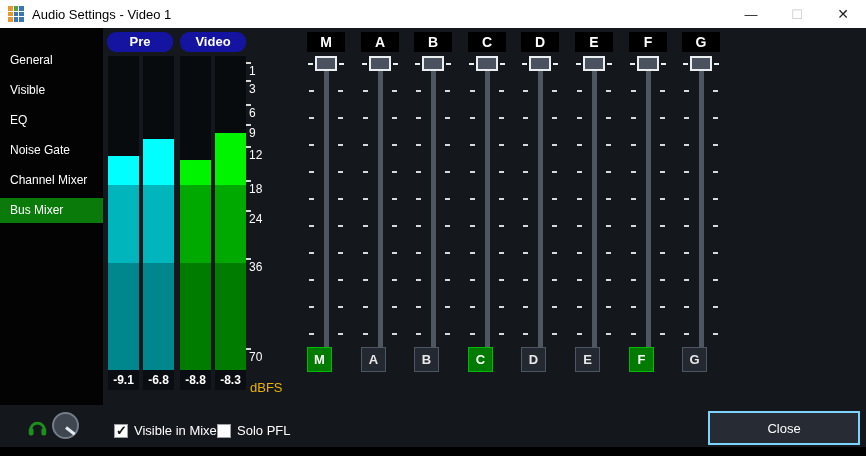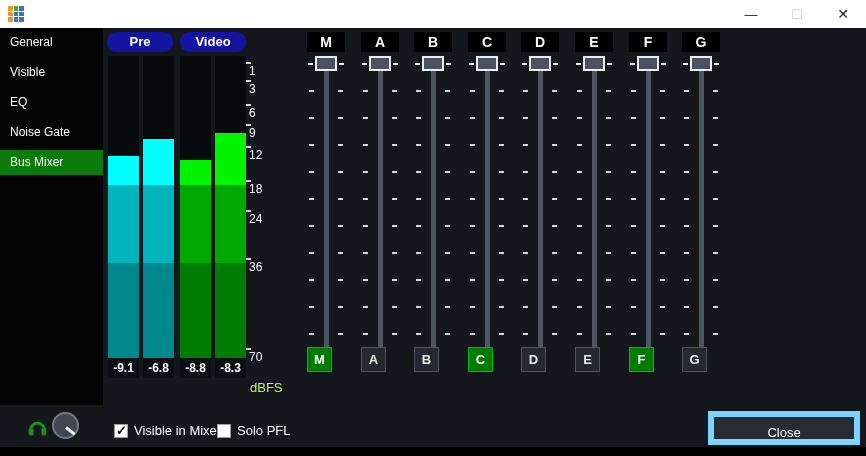--- a/index.html
+++ b/index.html
@@ -14,39 +14,39 @@
   .title { margin-left:8px; font-size:13px; color:#000; }
   .wbtns { margin-left:auto; display:flex; height:28px; }
   .wbtn { width:46px; height:28px; display:flex; align-items:center; justify-content:center; font-size:13px; color:#222; cursor:default; }
   .wbtn.max { color:#c9c9c9; }
   .wbtn.close { font-size:14px; }
 
   
   .body { position:absolute; left:0; top:28px; width:866px; height:428px; }
 
   
-  .sidebar { position:absolute; left:0; top:0; width:103px; height:377px; background:#030303; padding-top:2px; }
+  .sidebar { position:absolute; left:0; top:0; width:103px; height:377px; background:#030303; padding-top:20px; }
   .side-item { height:25px; margin-bottom:5px; line-height:25px; padding-left:10px; font-size:12px; color:#ffffff; cursor:default; }
   .side-item.sel { background:#0a7a0a; }
 
   
   .mhead { position:absolute; top:4px; width:66px; height:20px; background:#1414a0; color:#fff; font-weight:bold; font-size:13px; text-align:center; line-height:20px;border-radius:9px; }
 
   
   .mcol { position:absolute; top:28px; width:31px; height:319px; background:#070b0e; }
   .band { position:absolute; left:0; width:100%; }
   .b1 { top:0; height:129px; }
   .b2 { top:129px; height:78px; }
   .b3 { top:207px; height:112px; }
   .cyan .b1 { background:#00ffff; } .cyan .b2 { background:#00b6bc; } .cyan .b3 { background:#00868d; }
   .green .b1 { background:#00f400; } .green .b2 { background:#00a900; } .green .b3 { background:#007c00; }
   .mask { position:absolute; left:0; top:0; width:100%; height:0; background:#070b0e; }
 
-  .mval { position:absolute; top:330px; width:31px; height:20px; background:#0a0d11; color:#fff; font-size:12px; font-weight:bold; text-align:center; line-height:20px; }
-  .dbfs { position:absolute; left:250px; top:352px; color:#bef264; font-size:13px; }
+  .mval { position:absolute; top:342px; width:31px; height:20px; background:#0a0d11; color:#fff; font-size:12px; font-weight:bold; text-align:center; line-height:20px; }
+  .dbfs { position:absolute; left:250px; top:352px; color:#eab308; font-size:13px; }
   .stick { position:absolute; left:249px; transform:translateY(-50%); color:#fff; font-size:12px; }
   .stick::before { content:""; position:absolute; left:-3px; top:-2px; width:5px; height:2px; background:#d9d9d9; }
 
   
   .fader { position:absolute; top:4px; width:54px; height:340px; }
   .flabel { position:absolute; left:8px; top:0; width:38px; height:20px; background:#000; color:#fff; font-weight:bold; font-size:14px; text-align:center; line-height:20px; }
   .ftrack { position:absolute; left:25px; top:32px; width:5px; height:283px; background:#4d5661; }
   .tickstrip { position:absolute; top:58px; width:5px; height:245px; background:repeating-linear-gradient(to bottom, #d6d9dd 0 2px, rgba(0,0,0,0) 2px 27px); }
   .tickstrip.l { left:10px; } .tickstrip.r { right:10px; }
   .fhandle { position:absolute; left:16px; top:24px; width:22px; height:15px; background:#49525e; border:2px solid #ebeef1; }
@@ -56,54 +56,56 @@
   .fbtn.on { background:#007b00; border-color:#00bb00; color:#fff; }
 
   
   .hp { position:absolute; left:27px; top:389px; width:21px; height:21px; }
   .knob { position:absolute; left:52px; top:384px; width:27px; height:27px; border-radius:50%; background:#3f4650; border:2px solid #737c88; }
   .knob .ptr { position:absolute; left:50%; top:50%; width:11px; height:3px; background:#e6eaee; transform-origin:0 50%; transform:rotate(38deg); }
   .cbrow { position:absolute; top:395px; display:flex; align-items:center; }
   .cb { width:14px; height:14px; background:#fff; border:1px solid #9aa0a6; position:relative; }
   .cb.checked::after { content:"\2713"; position:absolute; left:1px; top:-2px; color:#111; font-size:13px; font-weight:bold; }
   .cblabel { margin-left:6px; color:#fff; font-size:13px; }
-  .closebtn { position:absolute; left:708px; top:383px; width:152px; height:34px; background:#262b34; border:6px solid #7dd3fc; color:#fff; font-size:13px; text-align:center; line-height:32px; cursor:default; }
+  .closebtn { position:absolute; left:708px; top:383px; width:152px; height:34px; background:#262b34; border:2px solid #7dd3fc; color:#fff; font-size:13px; text-align:center; line-height:32px; cursor:default; }
   .botstrip { position:absolute; left:0; top:419px; width:866px; height:9px; background:#000; }
 </style>
 </head>
 <body>
 
 <div class="win">
 
   <div class="titlebar">
     <div class="appicon">
       <div class="sq-o"></div>
         <div class="sq-g"></div>
         <div class="sq-b"></div>
       <div class="sq-o"></div>
         <div class="sq-b"></div>
         <div class="sq-b"></div>
       <div class="sq-o"></div>
         <div class="sq-b"></div>
         <div class="sq-b"></div>
     </div>
+    <div class="title">Audio Settings - Video 1</div>
     <div class="wbtns">
       <div class="wbtn">—</div>
       <div class="wbtn max">☐</div>
       <div class="wbtn close">✕</div>
     </div>
   </div>
 
   <div class="body">
 
     <div class="sidebar">
       <div class="side-item">General</div>
       <div class="side-item">Visible</div>
       <div class="side-item">EQ</div>
       <div class="side-item">Noise Gate</div>
+      <div class="side-item">Channel Mixer</div>
       <div class="side-item sel">Bus Mixer</div>
     </div>
 
     <div class="mhead" style="left:107px">Pre</div>
     <div class="mhead" style="left:180px">Video</div>
 
     <div class="mcol cyan" style="left:108px">
       <div class="band b1"></div>
         <div class="band b2"></div>
         <div class="band b3"></div>

